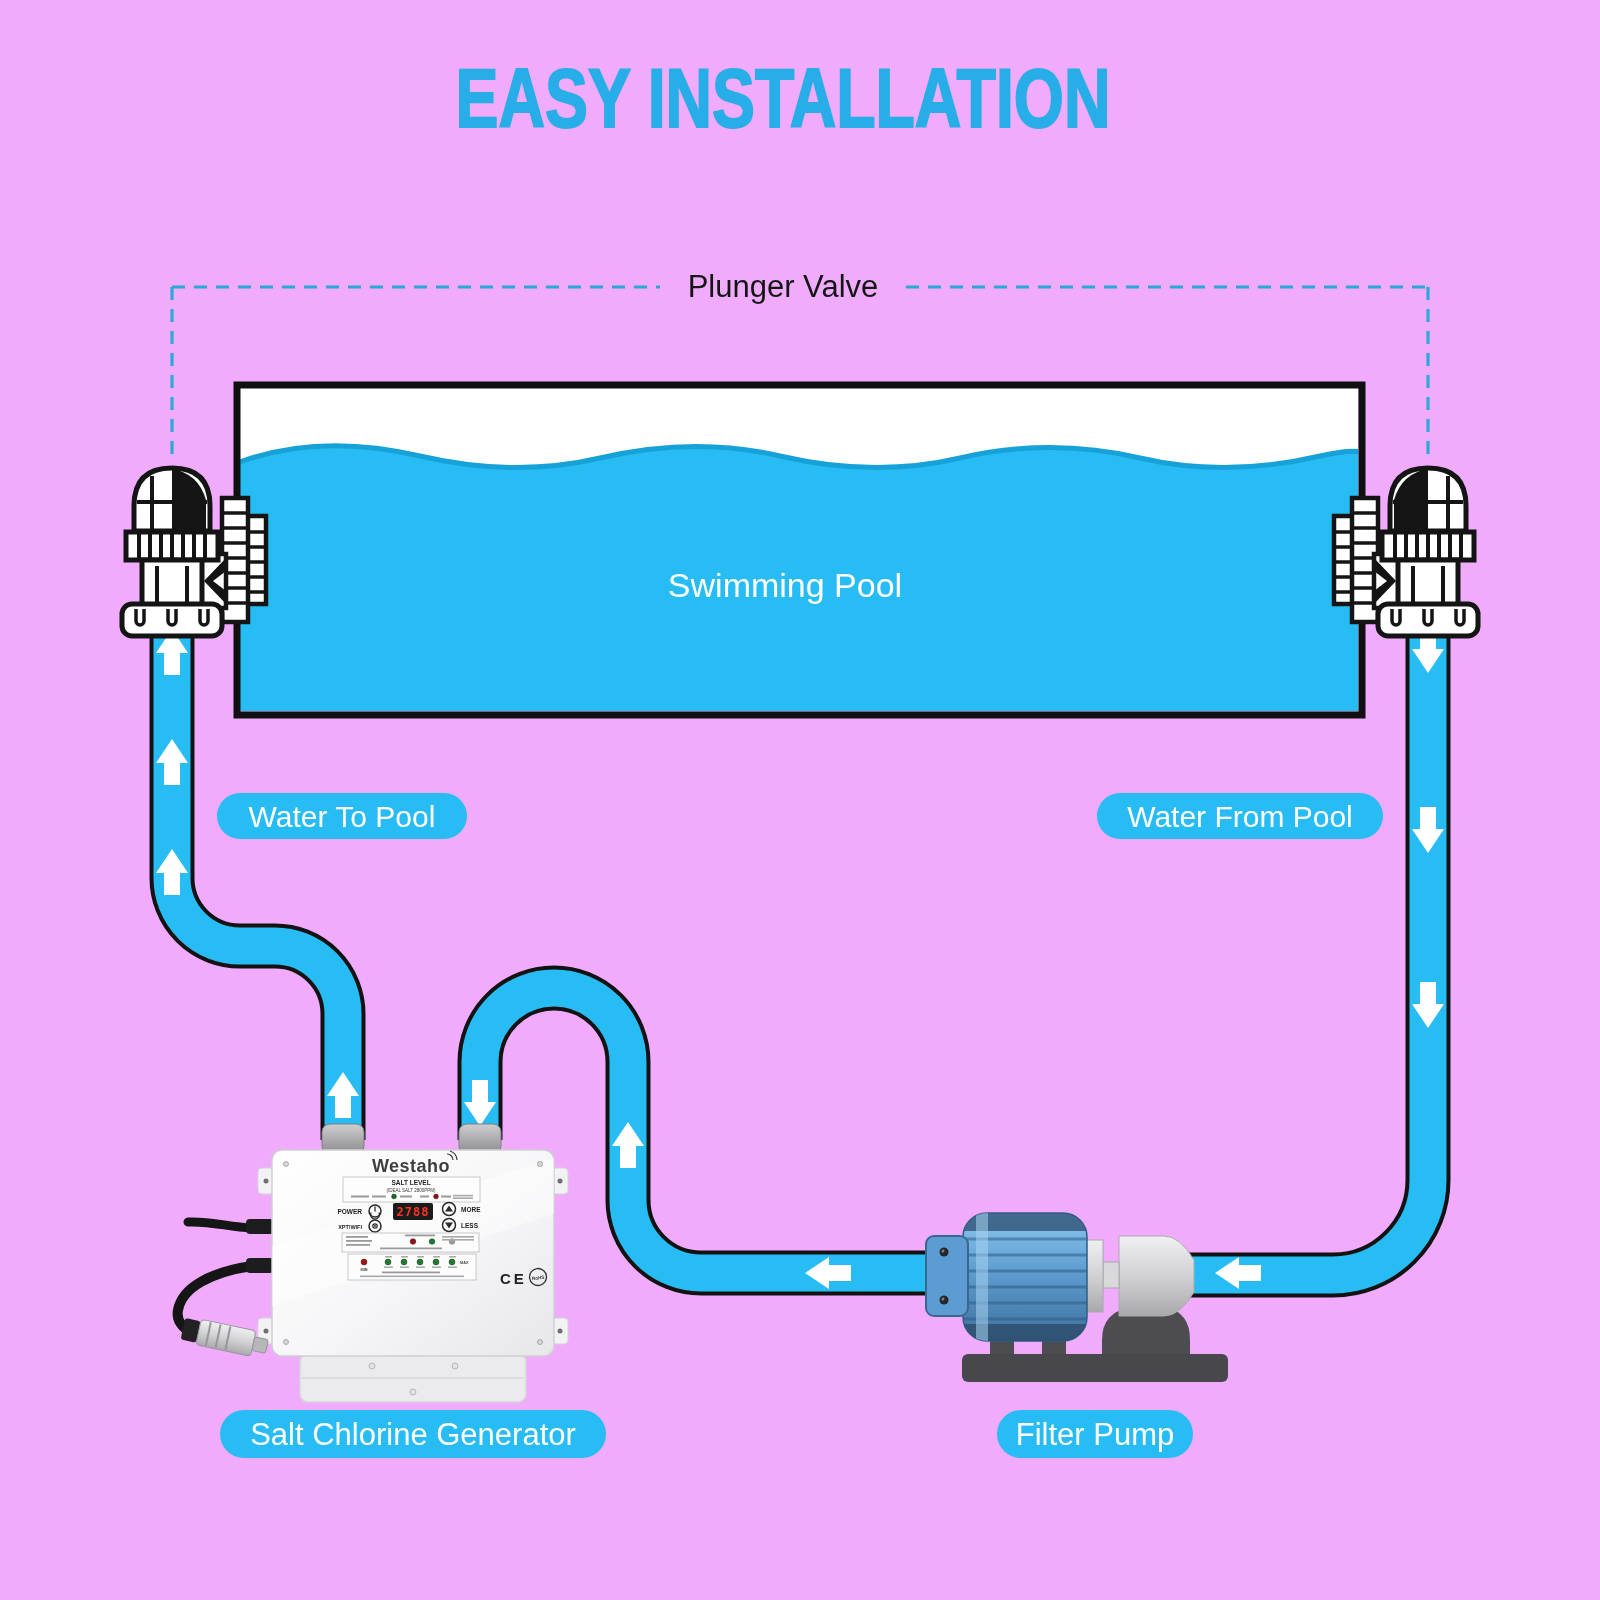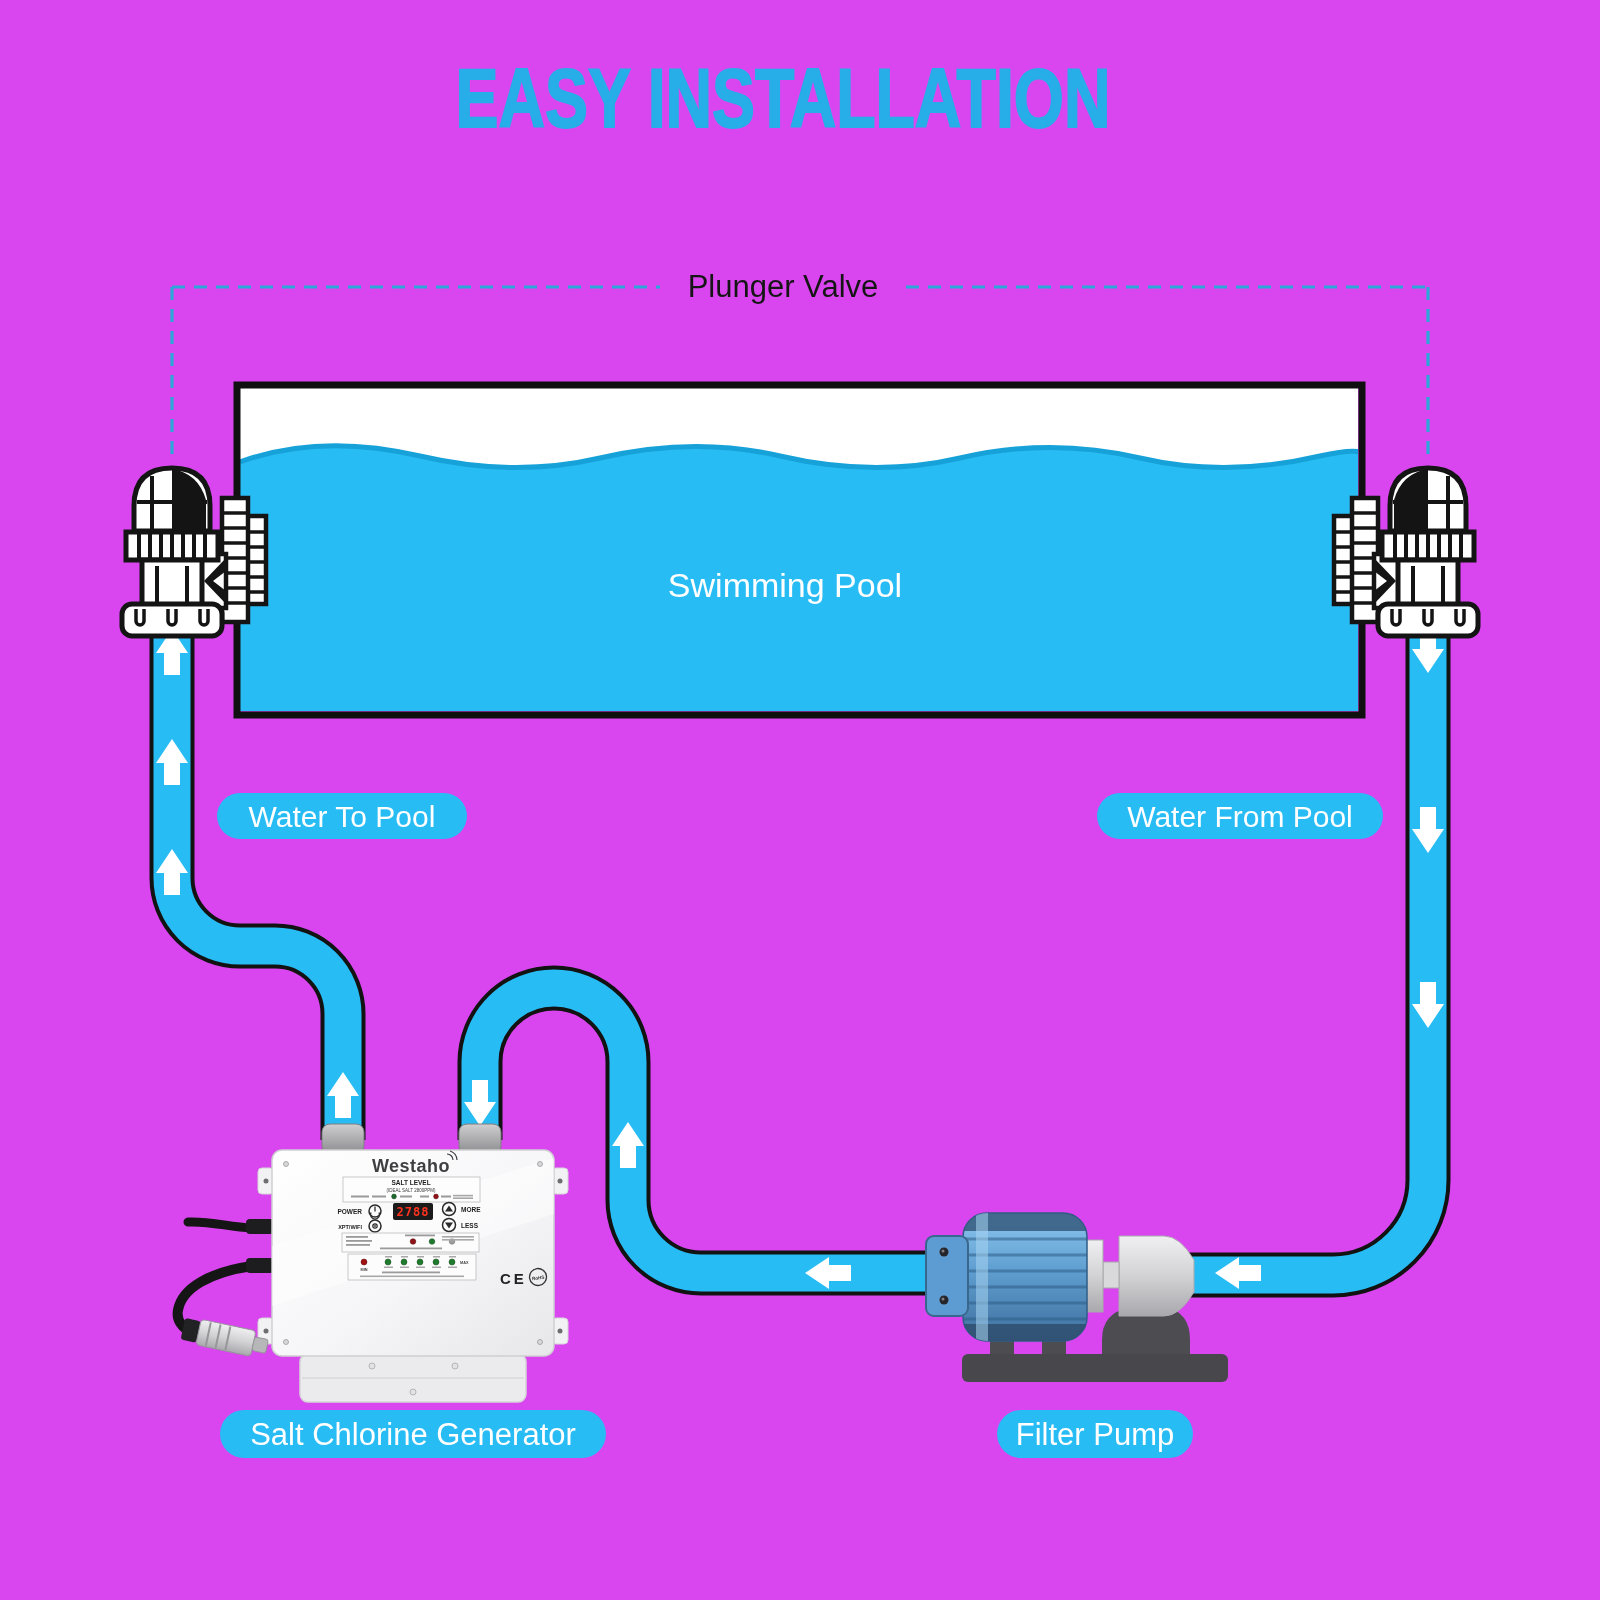--- a/index.html
+++ b/index.html
@@ -1,16 +1,16 @@
 <!DOCTYPE html>
 <html><head>
 <meta charset="utf-8">
 <style>
   html,body{margin:0;padding:0;background:#ffffff;}
-  .stage{position:relative;width:1600px;height:1600px;background:#d946ef;overflow:hidden;
+  .stage{position:relative;width:1600px;height:1600px;background:#f0abfc;overflow:hidden;
          font-family:"Liberation Sans",sans-serif;}
   svg{position:absolute;left:0;top:0;}
   text{font-family:"Liberation Sans",sans-serif;}
   .seg{font-family:"DejaVu Sans Mono",monospace;}
 </style>
 </head>
 <body>
 
 <div class="stage">
 <svg width="1600" height="1600" viewBox="0 0 1600 1600">

